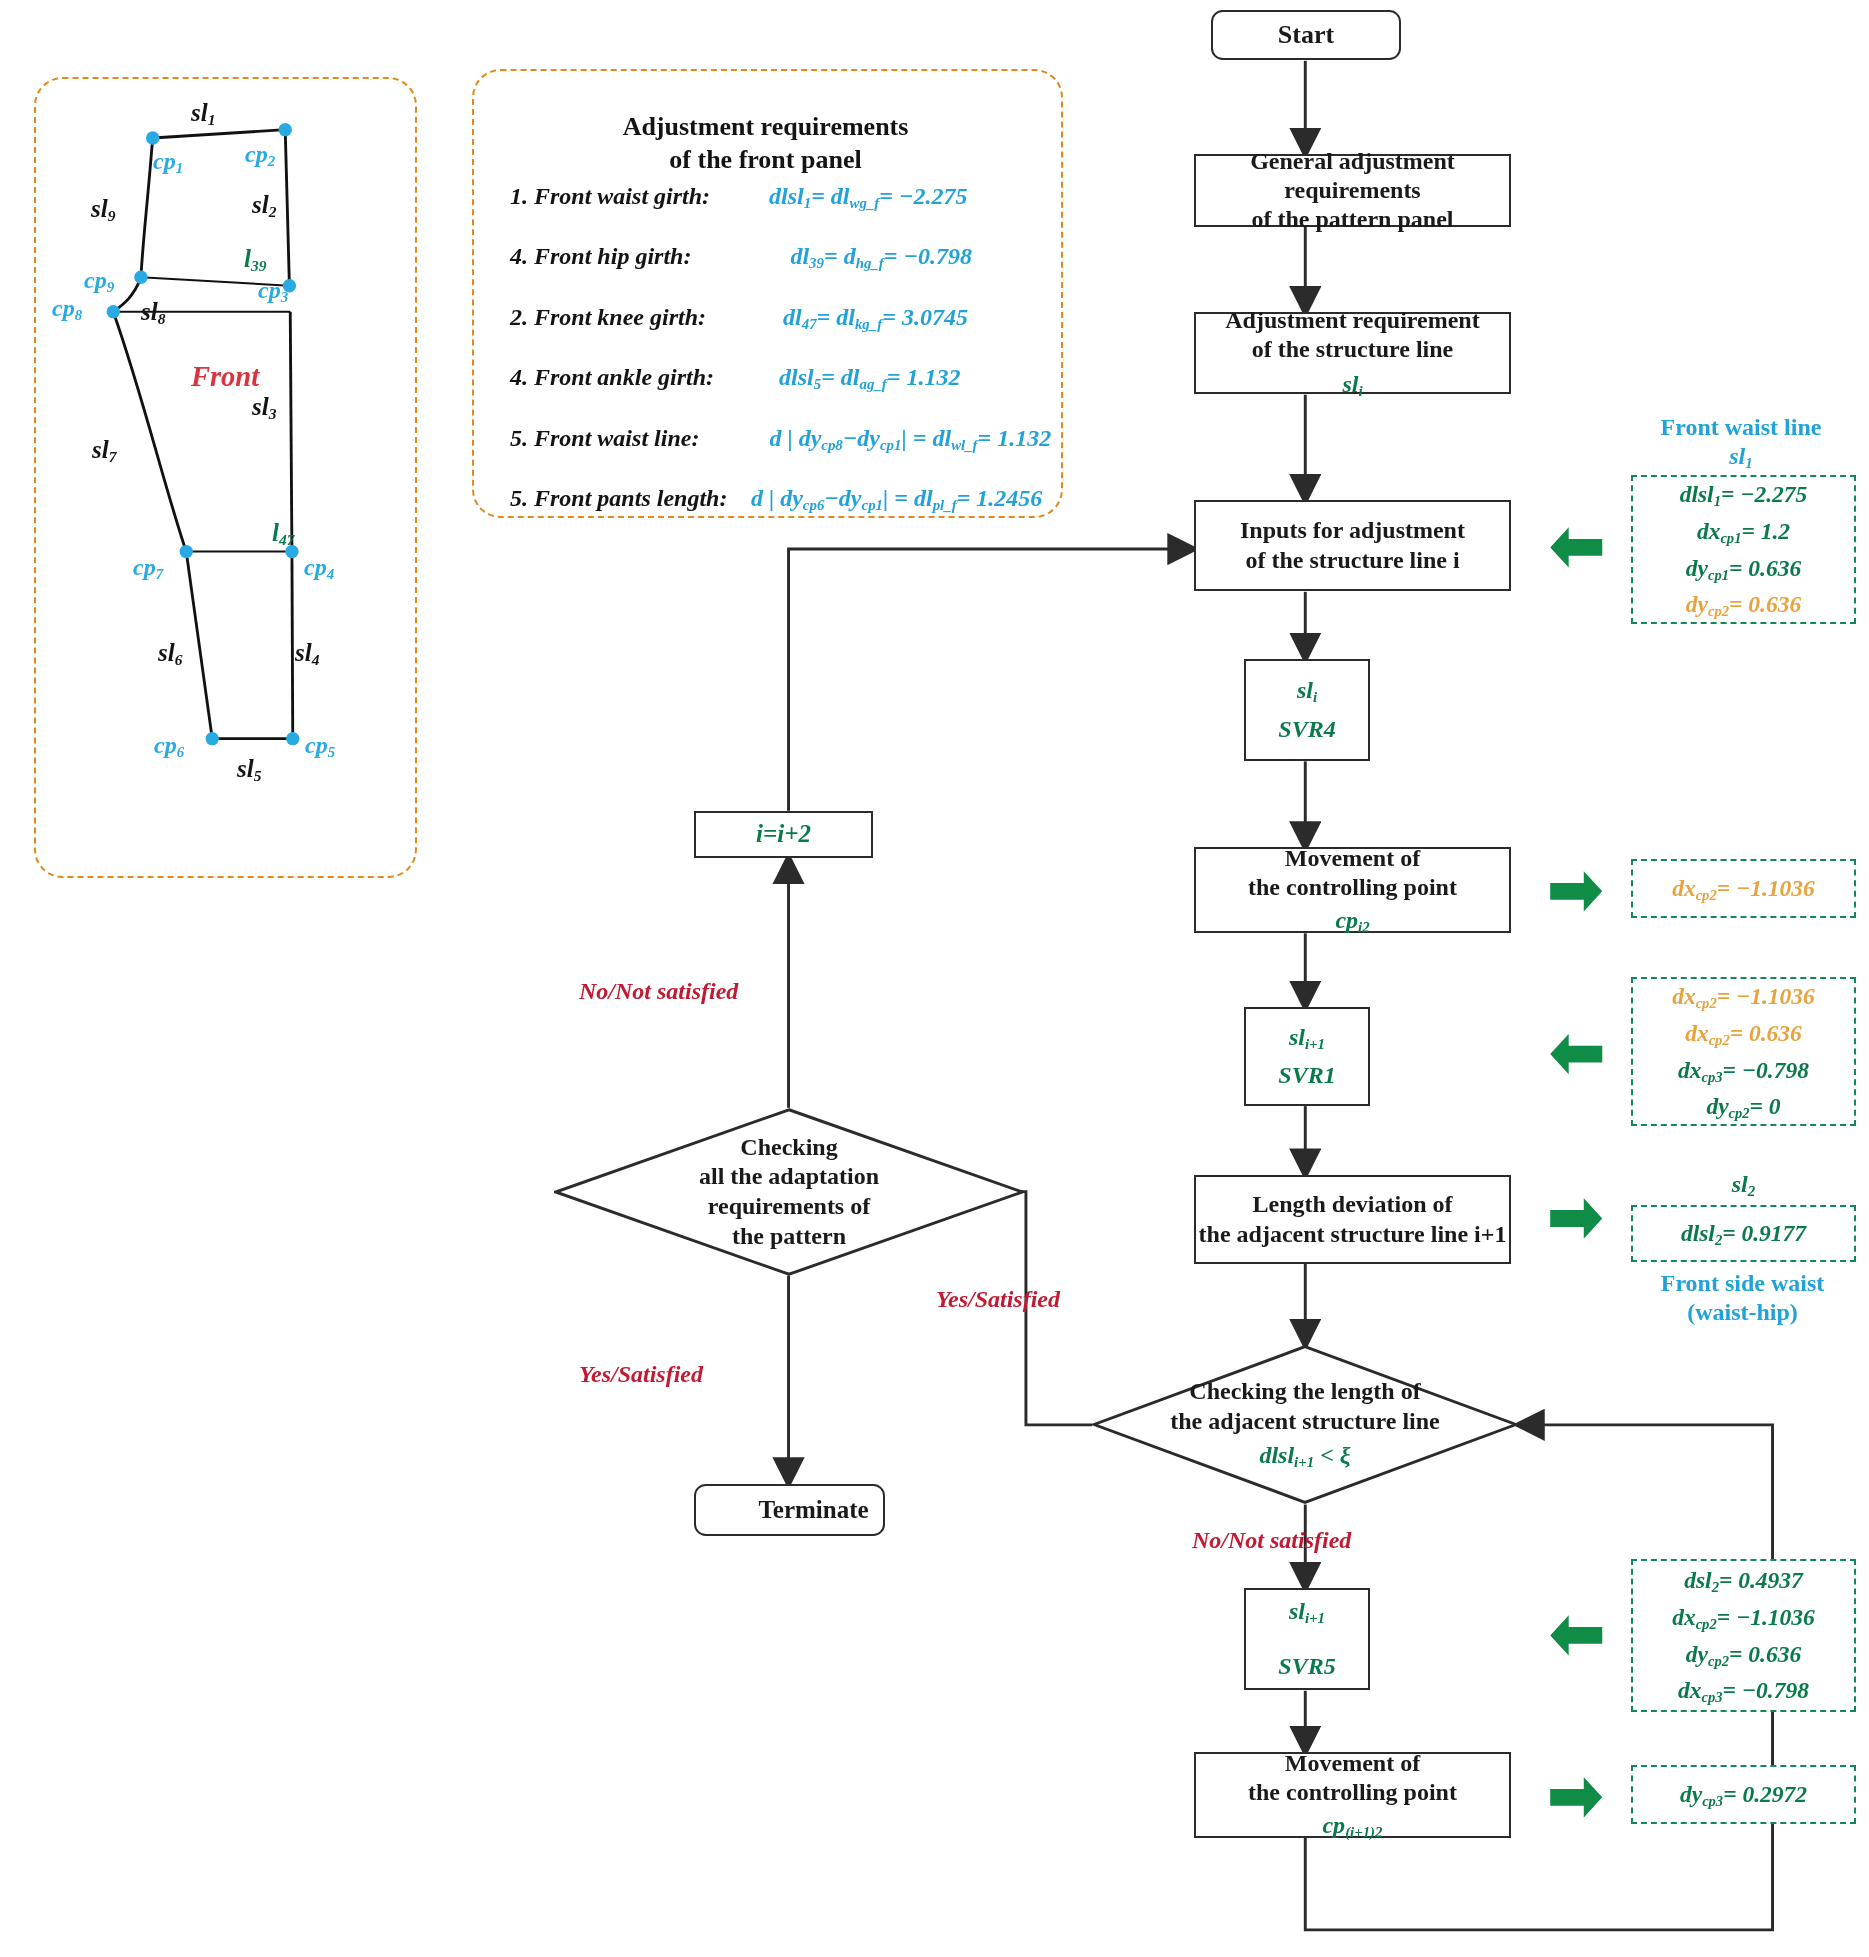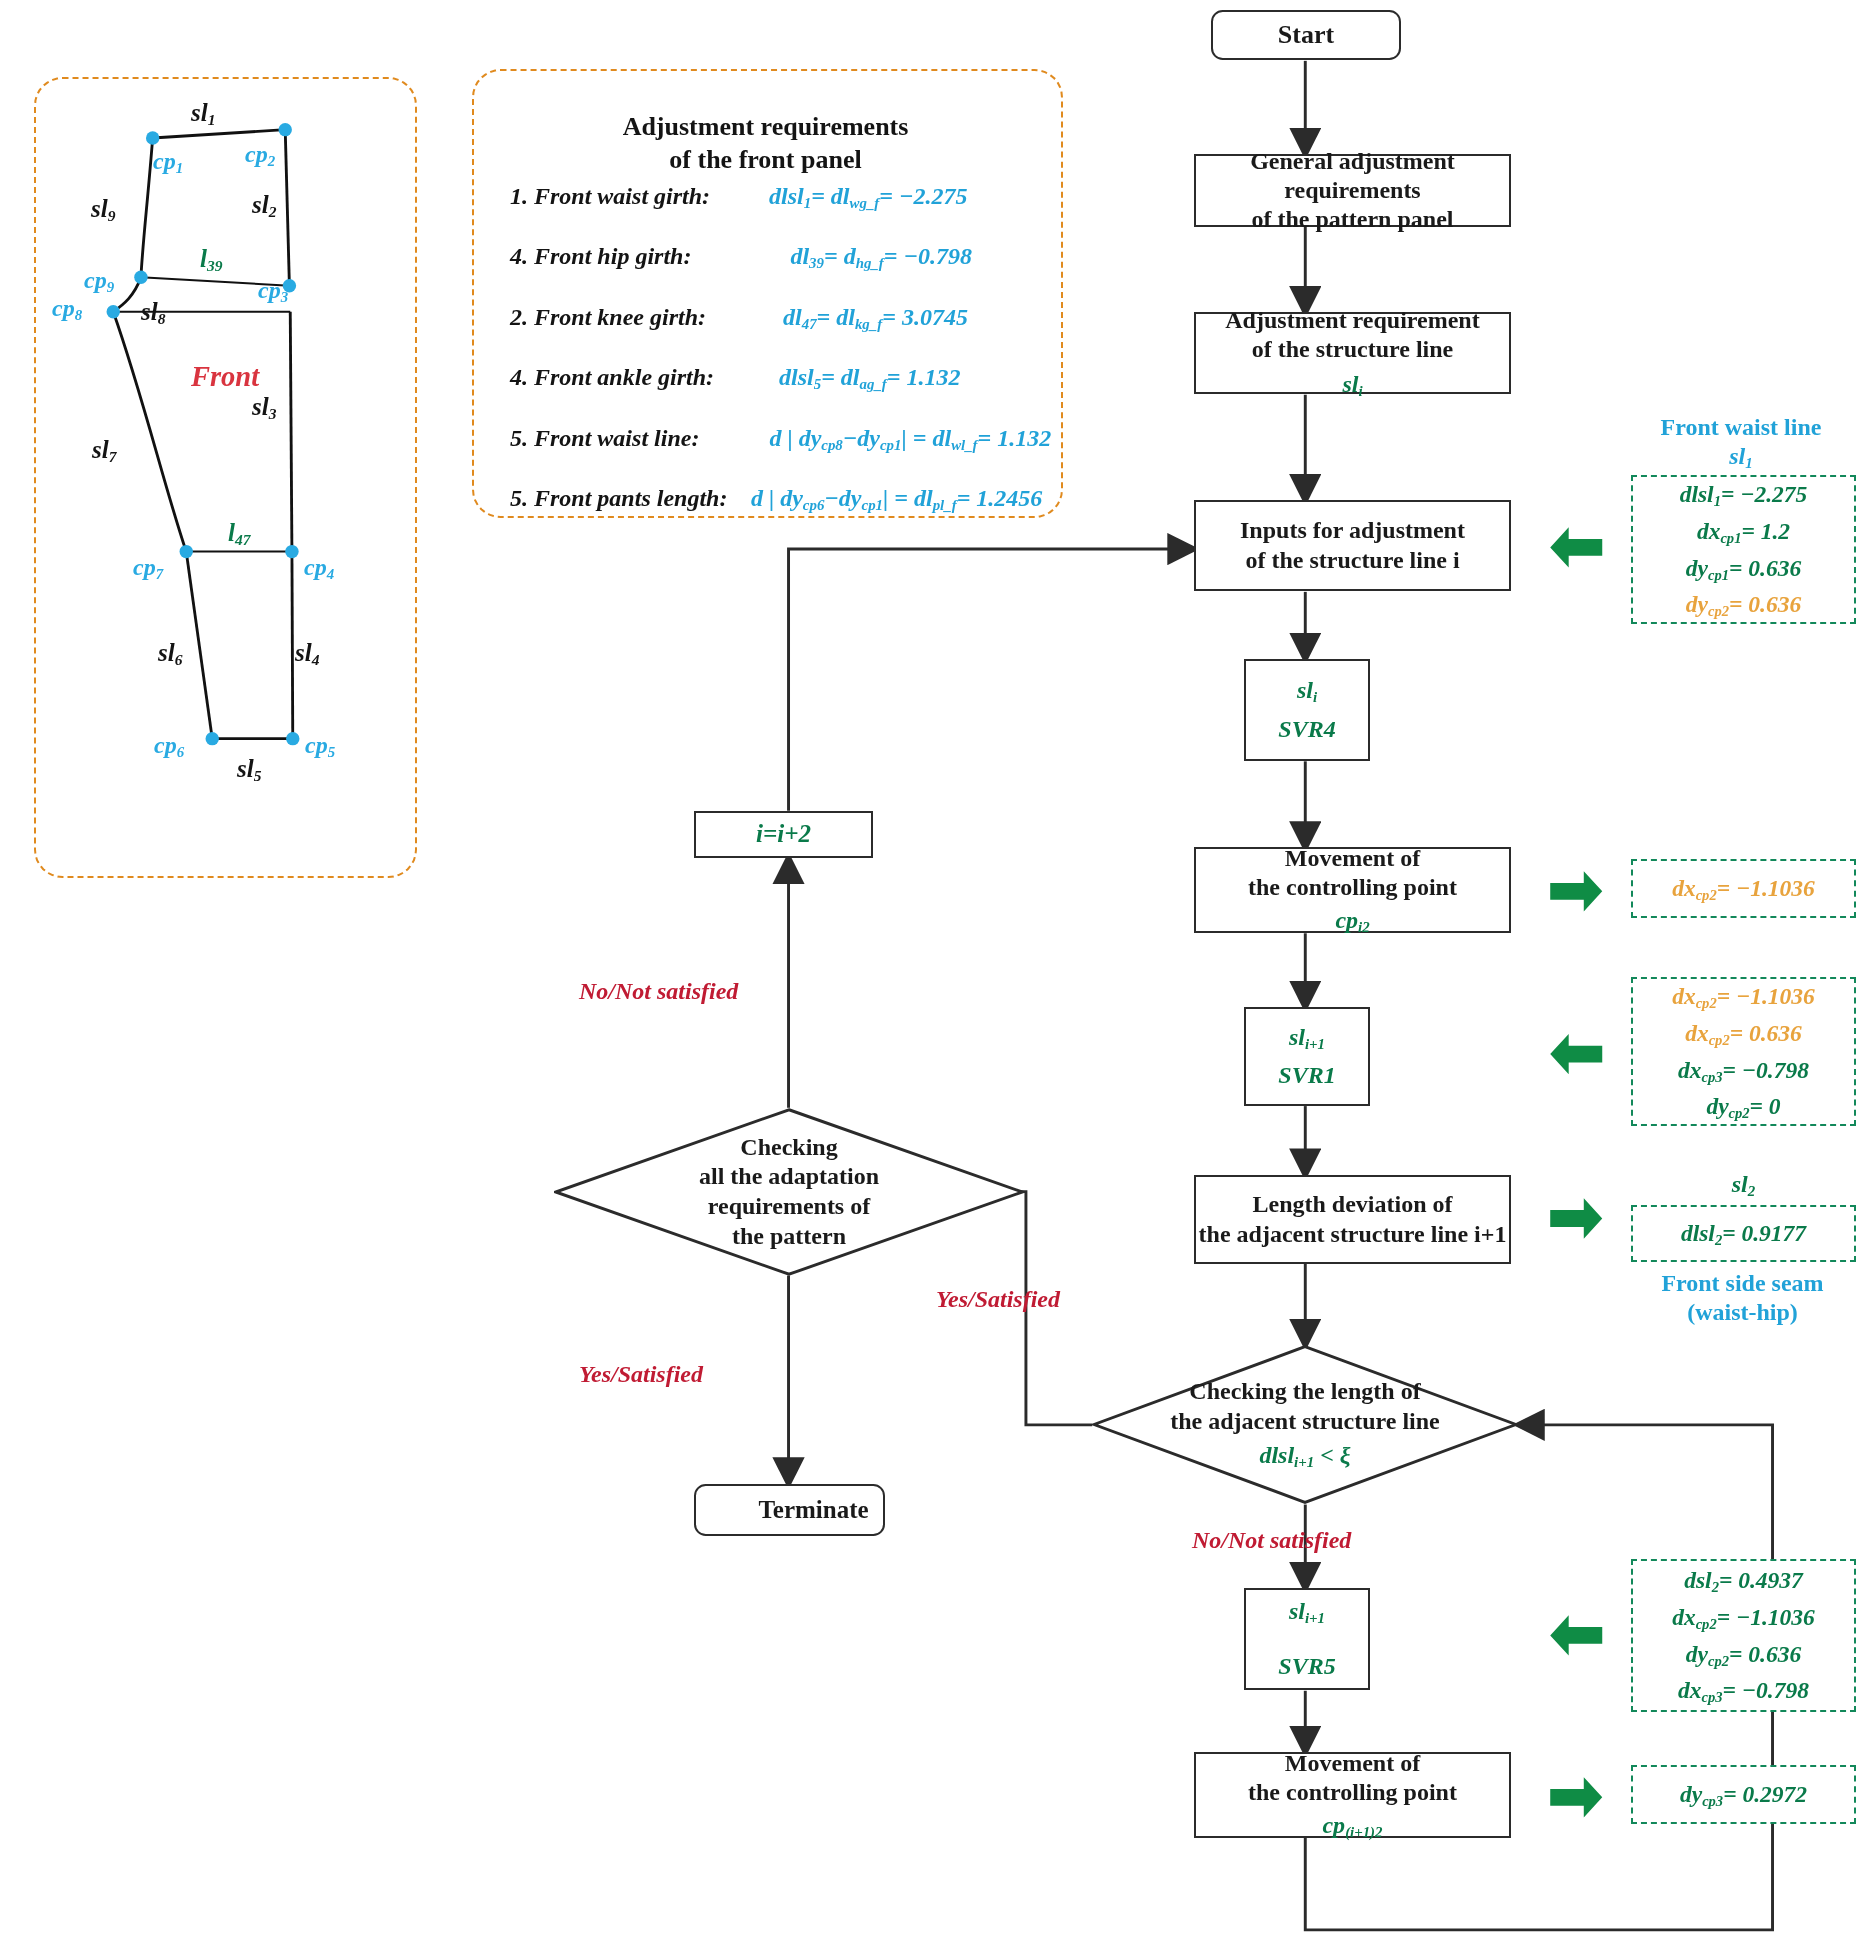--- a/index.html
+++ b/index.html
@@ -38,21 +38,21 @@
   .reqtitle{position:absolute;text-align:center;font-weight:bold;line-height:1.25;
        white-space:nowrap;color:#141414;}
   .reqrow{position:absolute;display:flex;align-items:baseline;}
   .reqname{font-style:italic;font-weight:bold;color:#141414;white-space:nowrap;}
   .reqval{font-style:italic;font-weight:bold;color:#21a2d8;white-space:nowrap;}
   sub{font-size:0.62em;vertical-align:-0.28em;font-style:italic;}
   
   .plabel{position:absolute;font-style:italic;font-weight:bold;white-space:nowrap;}
   .pl-sl{color:#141414;}
   .pl-cp{color:#29aae2;}
-  .pl-l{color:#0a7a4a;}
+  .pl-l{color:#0a7a4a;margin-left:44px;}
   .pl-front{color:#d9343f;font-size:28.5px;}
   svg.layer{position:absolute;left:0;top:0;pointer-events:none;}
 </style>
 </head>
 <body>
 
 <svg class="layer" width="1869" height="1958" viewBox="0 0 2228 2333">
   <defs>
     <marker id="ah" markerWidth="11" markerHeight="11" refX="9" refY="5.5" orient="auto">
       <path d="M0,0 L11,5.5 L0,11 z" fill="#2b2b2b"></path>
@@ -327,21 +327,21 @@
   <span class="ln"><span>dy</span><sub>cp2</sub><span>= 0</span></span>
 </div>
 
 <div class="slcap" style="left:1631px;top:1171px;width:225px;font-size:24px;text-align:center;">
   <span>sl</span><sub>2</sub>
 </div>
 <div class="dbox" style="left:1631px;top:1205px;width:225px;height:57px;font-size:23.5px;">
   <span class="ln"><span>dlsl</span><sub>2</sub><span>= 0.9177</span></span>
 </div>
 <div class="cap" style="left:1621px;top:1269px;width:243px;font-size:24px;">
-  <span>Front side seam</span><br>
+  <span>Front side waist</span><br>
   <span>(waist-hip)</span>
 </div>
 
 <div class="dbox" style="left:1631px;top:1559px;width:225px;height:153px;font-size:23.5px;">
   <span class="ln"><span>dsl</span><sub>2</sub><span>= 0.4937</span></span>
   <span class="ln"><span>dx</span><sub>cp2</sub><span>= −1.1036</span></span>
   <span class="ln"><span>dy</span><sub>cp2</sub><span>= 0.636</span></span>
   <span class="ln"><span>dx</span><sub>cp3</sub><span>= −0.798</span></span>
 </div>
 

